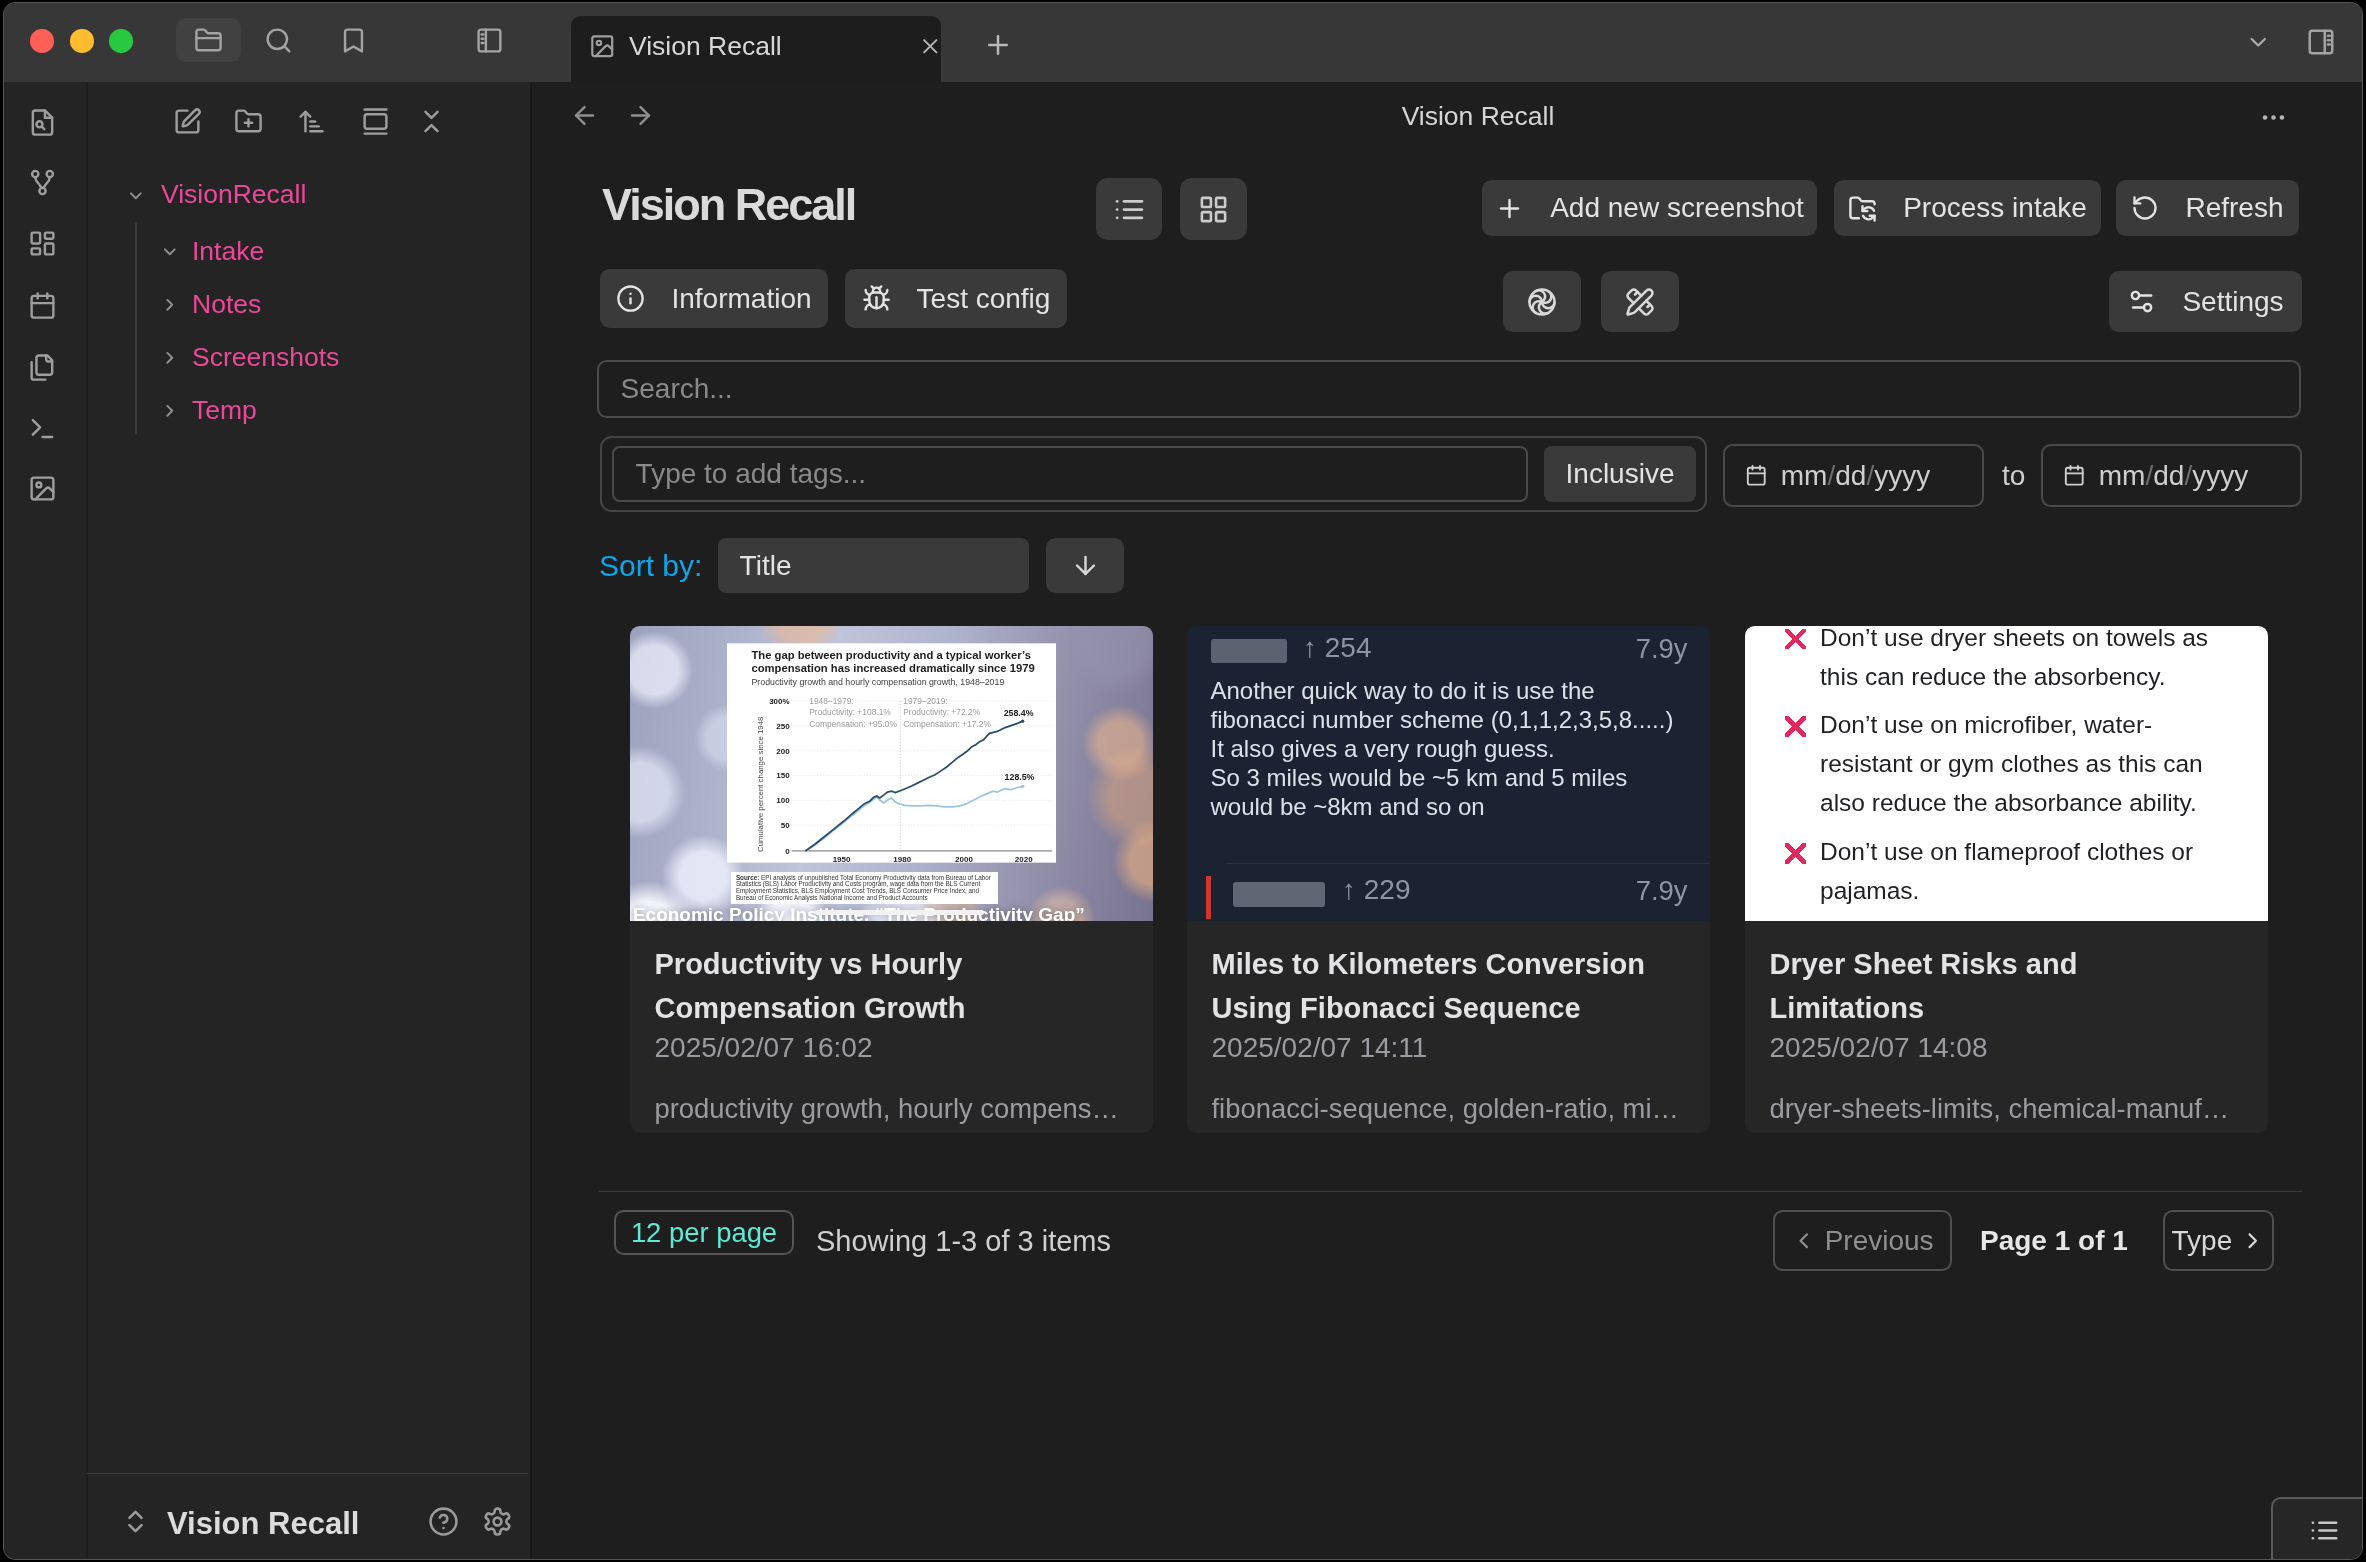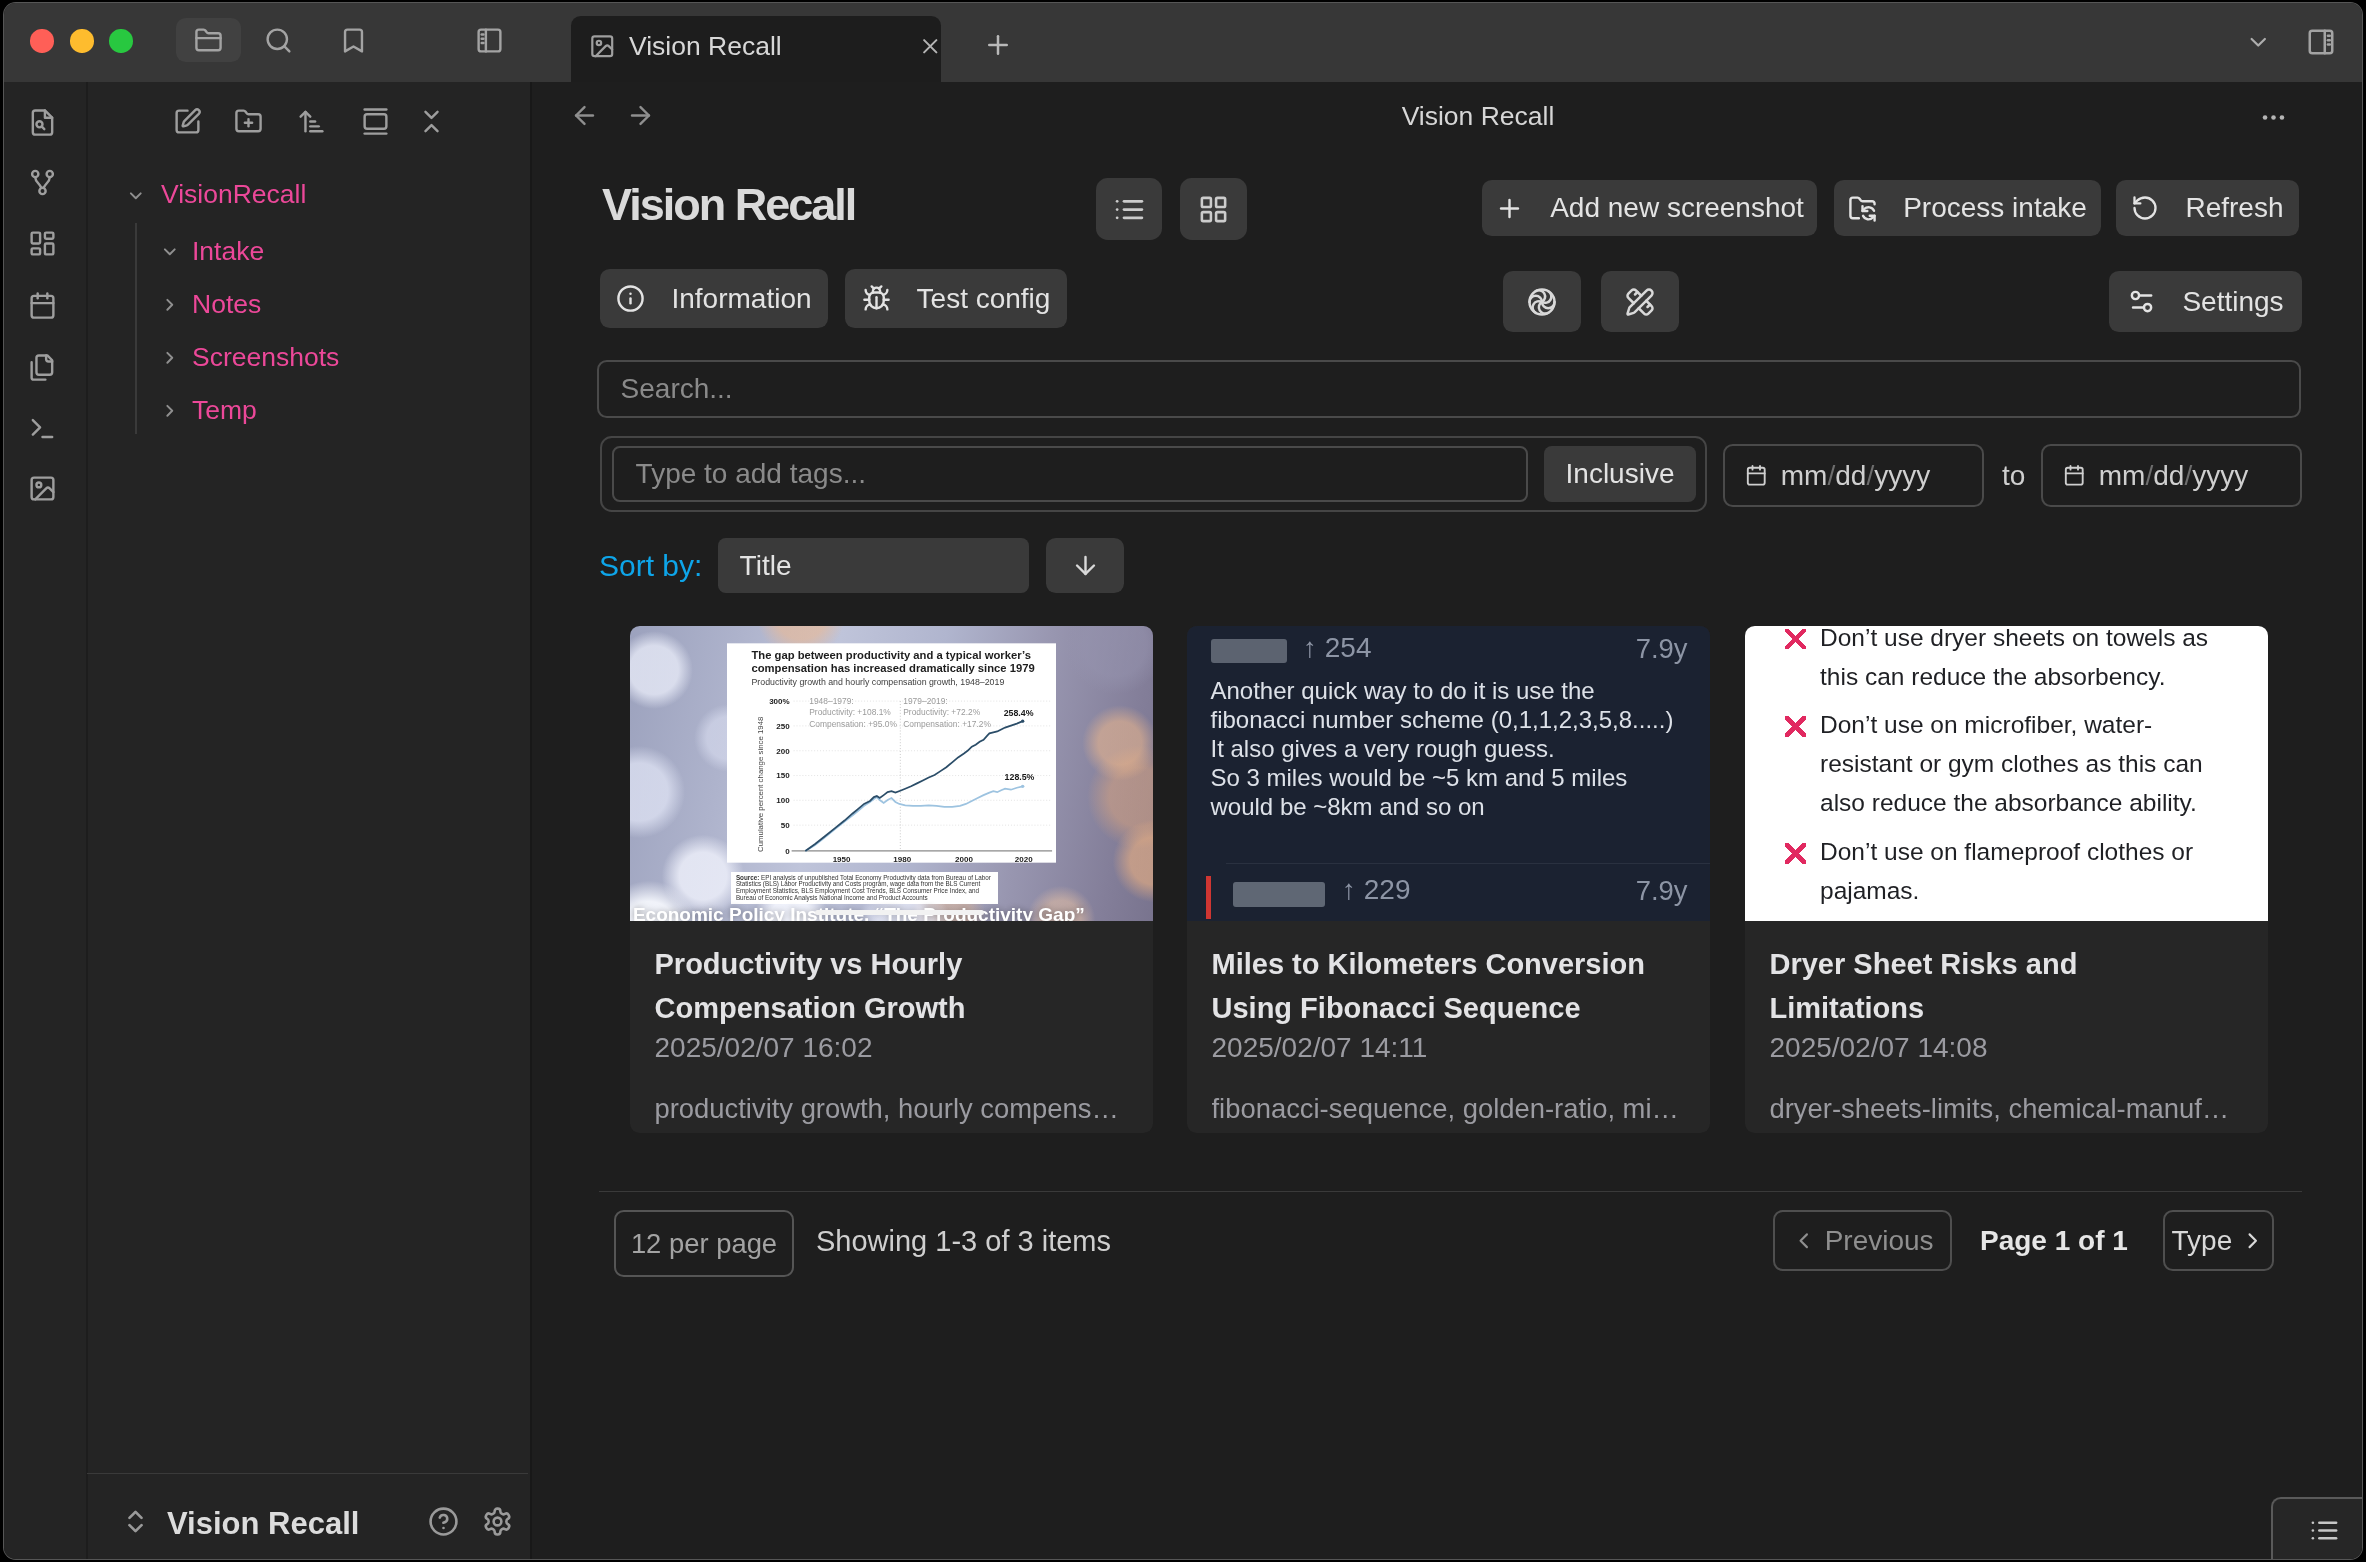--- a/index.html
+++ b/index.html
@@ -425,21 +425,21 @@
   <div class="abs" style="left:599px; top:549px; color:#0ea5e9; font-size:30px;">Sort by:</div>
   <div class="btn" style="left:718px; top:538px; width:311px; height:55px; border-radius:7.8px; justify-content:flex-start; padding-left:21.6px;">Title</div>
   <div class="btn" style="left:1046px; top:538px; width:78px; height:55px; color:#d9d9d9;">
     <svg class="ic" width="29" height="29" viewBox="0 0 24 24" fill="none" stroke="currentColor" stroke-width="2" stroke-linecap="round" stroke-linejoin="round">
           <path d="M12 5v14"></path>
           <path d="m19 12-7 7-7-7"></path>
         </svg>
   </div>
 
   <div class="abs" style="left:599px; top:1191px; width:1703px; height:1px; background:#3a3a3a;"></div>
-  <div class="obtn" style="left:614px; top:1210px; width:180px; height:67px; border-color:#555555; color:#a3a3a3;">12 per page</div>
+  <div class="obtn" style="left:614px; top:1210px; width:180px; height:45px; border-color:#555555; color:#5eead4;">12 per page</div>
   <div class="abs" style="left:816px; top:1225px; color:#cfcfcf; font-size:29px;">Showing 1-3 of 3 items</div>
   <div class="obtn" style="left:1773px; top:1210px; width:179px; height:61px; border-color:#4f4f4f; color:#8f8f8f; font-size:28px; gap:7.8px;">
     <svg class="ic" width="25.5" height="25.5" viewBox="0 0 24 24" fill="none" stroke="currentColor" stroke-width="2" stroke-linecap="round" stroke-linejoin="round">
           <path d="m15 18-6-6 6-6"></path>
         </svg>
     <span>Previous</span>
   </div>
   <div class="abs" style="left:1980px; top:1225px; color:#e6e6e6; font-size:28px; font-weight:bold;">Page 1 of 1</div>
   <div class="obtn" style="left:2163px; top:1210px; width:111px; height:61px; border-color:#4f4f4f; color:#d9d9d9; font-size:28px; gap:7.8px;">
     <span>Type</span>

